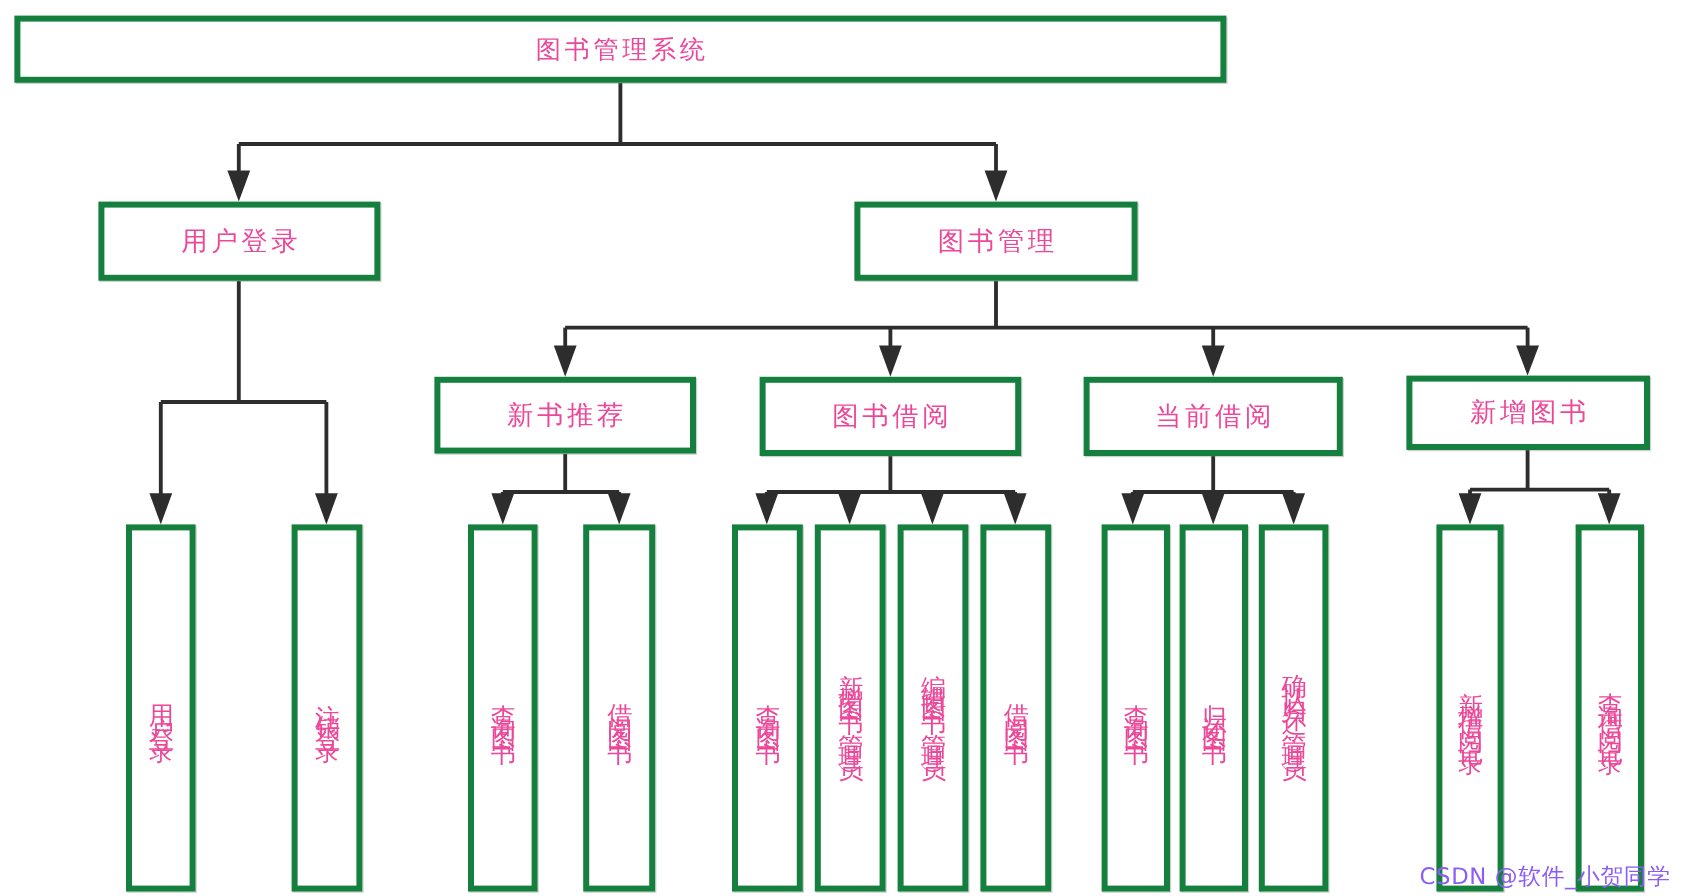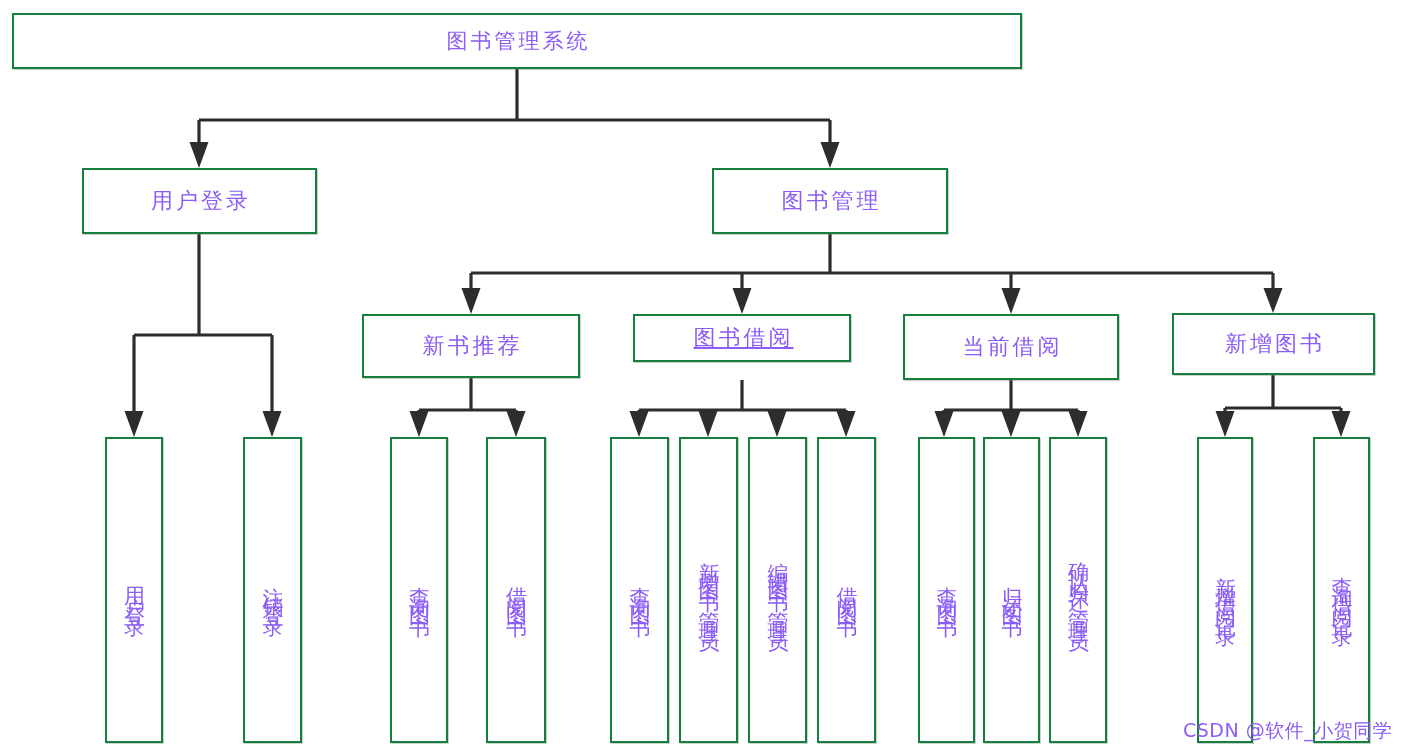--- a/index.html
+++ b/index.html
@@ -24,22 +24,22 @@
     left: 0;
     top: 0;
     width: 1405px;
     height: 747px;
     z-index: 1;
   }
   .node {
     position: absolute;
     box-sizing: border-box;
     background: #ffffff;
-    border: 2px solid #15803d;
-    color: #8b5cf6;
+    border: 5px solid #15803d;
+    color: #ec4899;
     display: flex;
     align-items: center;
     justify-content: center;
     z-index: 2;
     box-shadow: 1px 1px 0 rgba(120,120,120,0.35);
   }
   .hnode {
     font-size: 22px;
     letter-spacing: 3px;
     text-indent: 3px;
@@ -57,21 +57,21 @@
     letter-spacing: 10px;
     line-height: 1;
   }
   
   #n-root           { left: 12px;   top: 13px;  width: 1010px; height: 56px; }
   
   #n-user-login     { left: 82px;   top: 168px; width: 235px;  height: 66px; }
   #n-book-mgmt      { left: 712px;  top: 168px; width: 236px;  height: 66px; }
   
   #n-new-book       { left: 362px;  top: 314px; width: 218px;  height: 64px; }
-  #n-book-borrow    { left: 633px;  top: 314px; width: 218px;  height: 48px; text-decoration: underline; }
+  #n-book-borrow    { left: 633px;  top: 314px; width: 218px;  height: 66px; }
   #n-current-borrow { left: 903px;  top: 314px; width: 216px;  height: 66px; }
   #n-borrow-record  { left: 1172px; top: 313px; width: 203px;  height: 62px; }
   
   #l-a1 { left: 105px;  width: 58px; }
   #l-a2 { left: 243px;  width: 59px; }
   #l-b1 { left: 390px;  width: 58px; }
   #l-b2 { left: 486px;  width: 60px; }
   #l-c1 { left: 610px;  width: 59px; }
   #l-c2 { left: 679px;  width: 59px; }
   #l-c3 { left: 748px;  width: 59px; }

